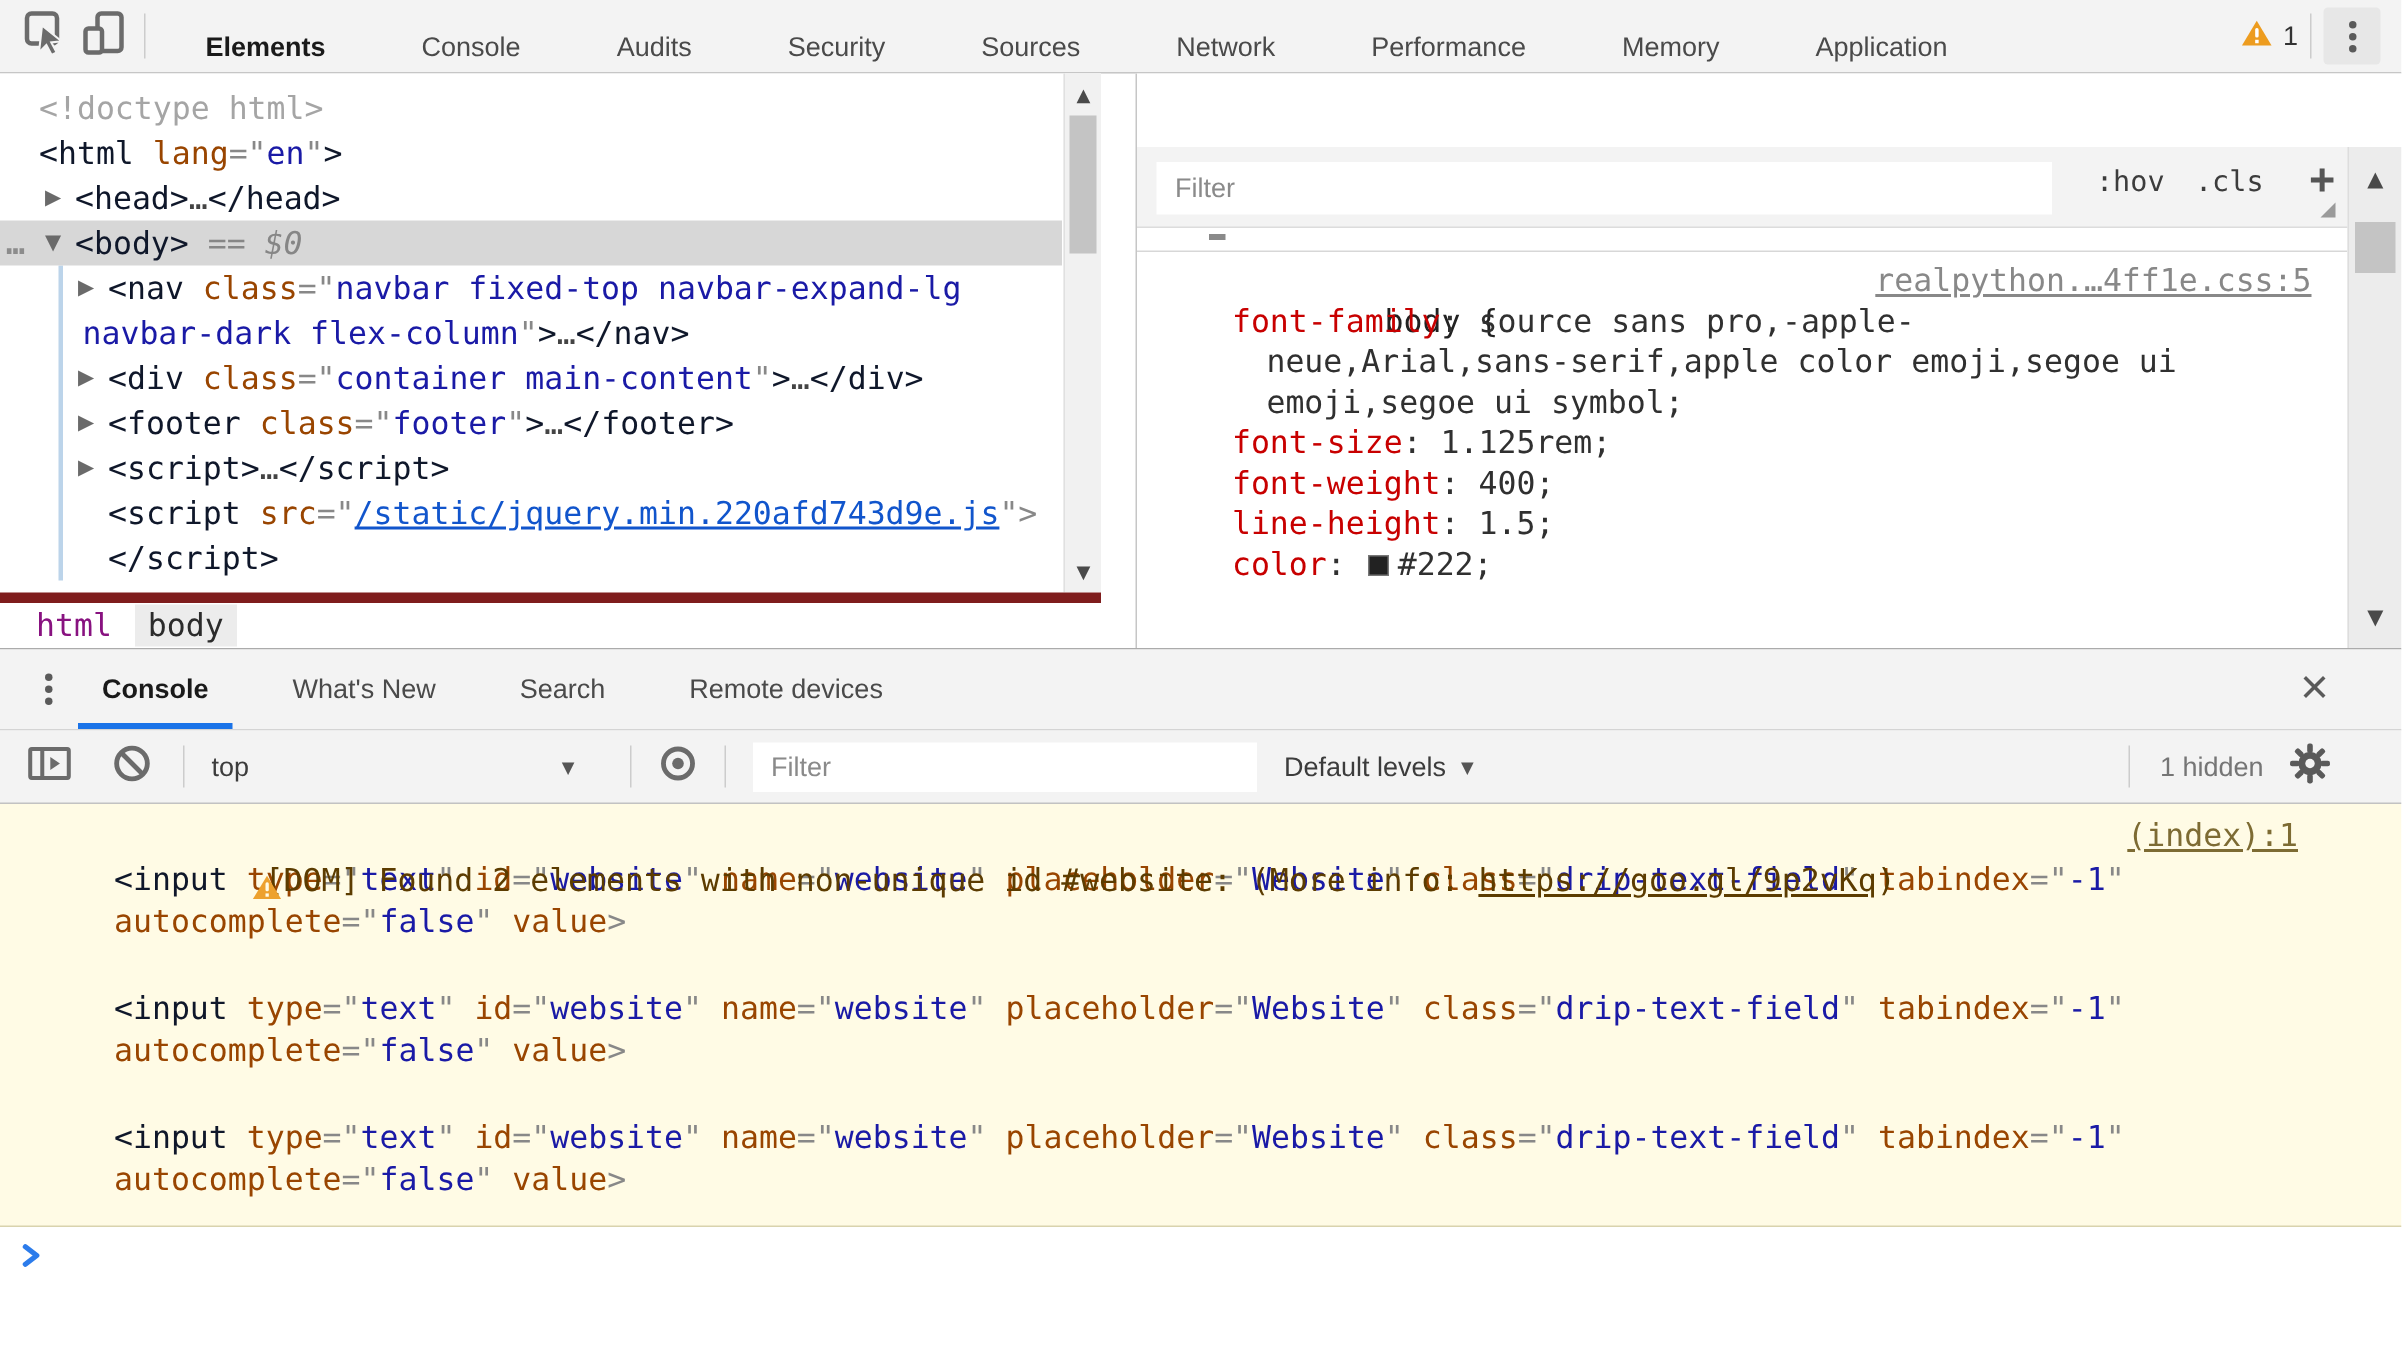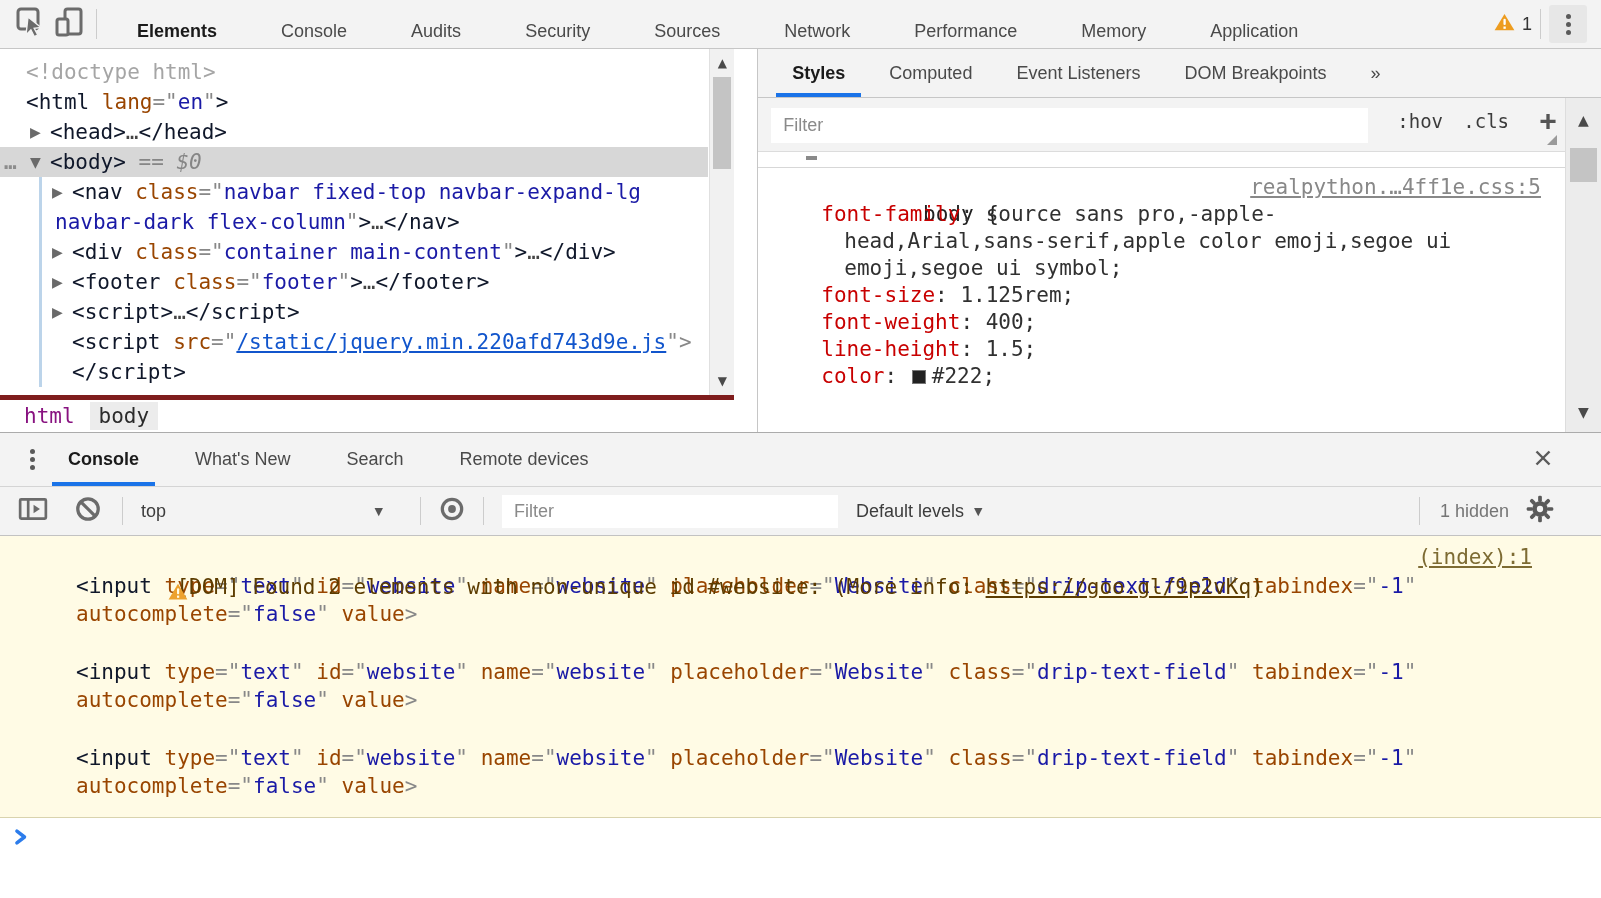--- a/index.html
+++ b/index.html
@@ -50,21 +50,21 @@
   .tk-link { color:#1155cc; text-decoration:underline; cursor:pointer; }
 
   .el-scrollbar { position:absolute; top:0; right:0; bottom:37px; width:25px;
                   background:#f1f1f1; border-left:1px solid #e0e0e0; }
   .sb-arrow { position:absolute; left:0; right:0; text-align:center; font-size:12px;
               color:#4a4a4a; font-family:"DejaVu Sans", sans-serif; line-height:16px; }
   .el-scrollbar .up { top:6px; } .el-scrollbar .down { bottom:6px; }
   .el-scrollbar .sb-thumb { position:absolute; left:3px; right:3px; top:28px; height:92px; background:#c4c4c4; }
 
   .breadcrumb { position:absolute; left:0; right:0; bottom:0; height:37px; background:#fff;
-                border-top:5px solid #7f1d1d; display:flex; align-items:center; padding-left:15px;
+                border-top:7px solid #7f1d1d; display:flex; align-items:center; padding-left:15px;
                 font-family:"DejaVu Sans Mono", monospace; font-size:21px; }
   .crumb { padding:2px 9px; color:#881280; }
   .crumb.selected { background:#ececec; color:#2b2b2b; margin-left:6px; }
 
   
   .styles-sidebar { position:relative; width:856px; height:383px; background:#fff;
                     border-left:1px solid #c6c6c6; }
   .sidebar-tabs { height:49px; background:#f3f3f3; border-bottom:1px solid #c6c6c6;
                   display:flex; align-items:stretch; padding-left:18px; }
   .side-tab { display:flex; align-items:center; padding:0 16px; margin-right:12px;
@@ -221,44 +221,37 @@
         <div class="sb-thumb"></div>
         <div class="sb-arrow down">▼</div>
       </div>
       <div class="breadcrumb">
           <span class="crumb">html</span>
           <span class="crumb selected">body</span>
         </div>
     </div>
 
     <div class="styles-sidebar">
-      <div class="sidebar-tabs">
-          <div class="side-tab selected">Styles</div>
-          <div class="side-tab">Computed</div>
-          <div class="side-tab">Event Listeners</div>
-          <div class="side-tab">DOM Breakpoints</div>
-          <div class="side-tab">»</div>
-        </div>
       <div class="filter-bar">
         <input class="filter-input" placeholder="Filter" style="">
         <span class="fb-btn fb-hov">:hov</span>
         <span class="fb-btn fb-cls">.cls</span>
         <span class="fb-btn fb-add">+</span>
         <span class="fb-nub"></span>
       </div>
       <div class="styles-content">
         <div class="clipped-frag"></div>
         <div class="css-rule">
           <div class="css-line css-selector">
             <span>body {</span>
             <a class="css-source">realpython.…4ff1e.css:5</a>
           </div>
           <div>
               <div class="css-line prop"><span class="prop-name">font-family</span><span>: </span><span>source sans pro,-apple-</span></div>
-              <div class="css-line cont1">head,Arial,sans-serif,apple color emoji,segoe ui</div>
+              <div class="css-line cont1">neue,Arial,sans-serif,apple color emoji,segoe ui</div>
               <div class="css-line cont1">emoji,segoe ui symbol;</div>
               <div class="css-line prop"><span class="prop-name">font-size</span><span>: </span><span>1.125rem;</span></div>
               <div class="css-line prop"><span class="prop-name">font-weight</span><span>: </span><span>400;</span></div>
               <div class="css-line prop"><span class="prop-name">line-height</span><span>: </span><span>1.5;</span></div>
               <div class="css-line prop"><span class="prop-name">color</span><span>: </span><span class="swatch" style="background: rgb(34, 34, 34);"></span><span>#222;</span></div>
             </div>
         </div>
       </div>
       <div class="st-scrollbar">
         <div class="sb-arrow up">▲</div>

